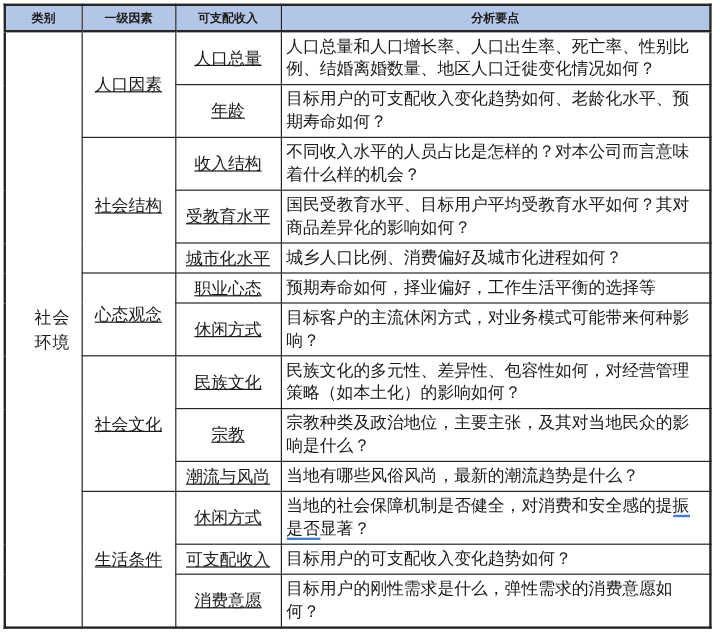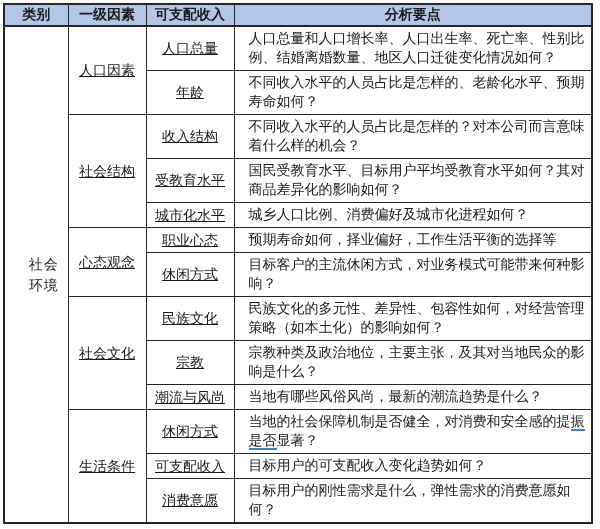--- a/index.html
+++ b/index.html
@@ -21,21 +21,21 @@
     table-layout: fixed;
     width: 588px;
     border: 2px solid var(--border);
   }
   .analysis-table th, .analysis-table td {
     border: 1px solid var(--border);
     overflow: hidden;
   }
   .analysis-table thead th {
     background: var(--header-bg);
-    font-size: 14px;
+    font-size: 10px;
     font-weight: bold;
     height: 22px;
     padding: 1px 2px;
     text-align: center;
     border-bottom-width: 2px;
   }
   .analysis-table td {
     font-size: 14px;
     line-height: 19px;
     background: #ffffff;
@@ -50,21 +50,21 @@
   }
   td.cell-factor, td.cell-sub {
     text-align: center;
     vertical-align: middle;
     padding: 2px 3px;
     text-decoration: underline;
   }
   td.cell-points {
     text-align: left;
     vertical-align: middle;
-    padding: 2px 6px 3px 14px;
+    padding: 2px 6px 3px 4px;
   }
   .u-blue { border-bottom: 2px solid var(--ul); }
 </style>
 </head>
 <body>
 
 <div class="page">
   <table class="analysis-table">
     <colgroup>
       <col style="width:64px">
@@ -84,21 +84,21 @@
         <tr>
           <td class="cell-category" rowspan="13">
             <div class="cat-text">社会环境</div>
           </td>
           <td class="cell-factor" rowspan="2">人口因素</td>
           <td class="cell-sub">人口总量</td>
           <td class="cell-points">人口总量和人口增长率、人口出生率、死亡率、性别比例、结婚离婚数量、地区人口迁徙变化情况如何？</td>
         </tr>
         <tr>
           <td class="cell-sub">年龄</td>
-          <td class="cell-points">不同收入水平的人员占比是怎样的、老龄化水平、预期寿命如何？</td>
+          <td class="cell-points">目标用户的可支配收入变化趋势如何、老龄化水平、预期寿命如何？</td>
         </tr>
         <tr>
           <td class="cell-factor" rowspan="3">社会结构</td>
           <td class="cell-sub">收入结构</td>
           <td class="cell-points">不同收入水平的人员占比是怎样的？对本公司而言意味着什么样的机会？</td>
         </tr>
         <tr>
           <td class="cell-sub">受教育水平</td>
           <td class="cell-points">国民受教育水平、目标用户平均受教育水平如何？其对商品差异化的影响如何？</td>
         </tr>

